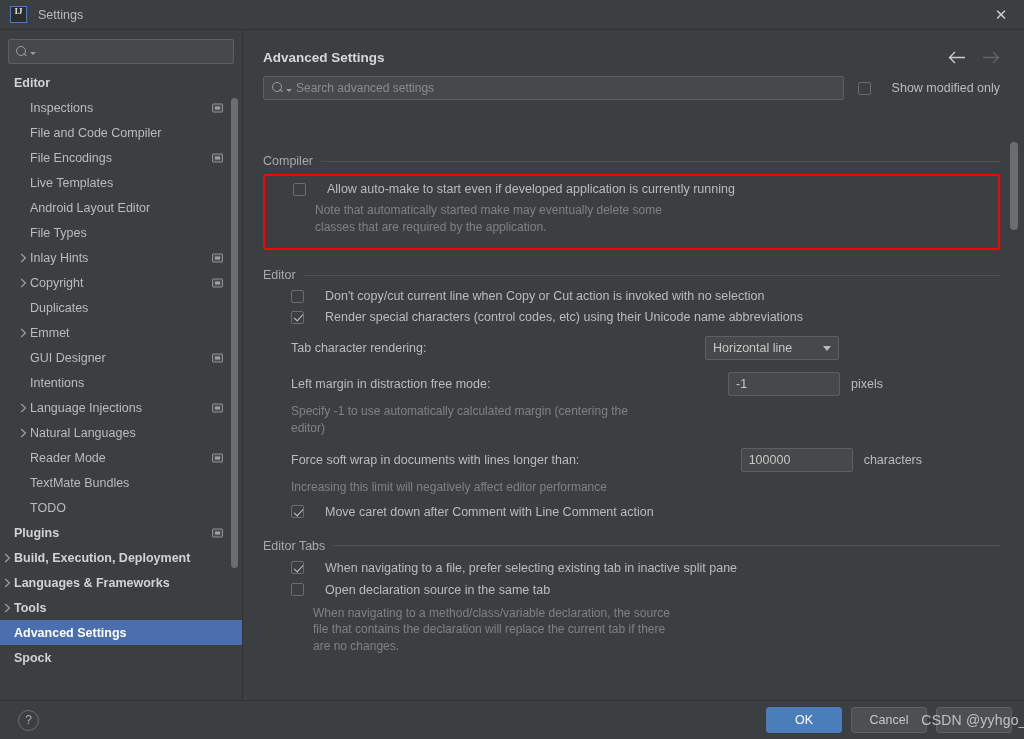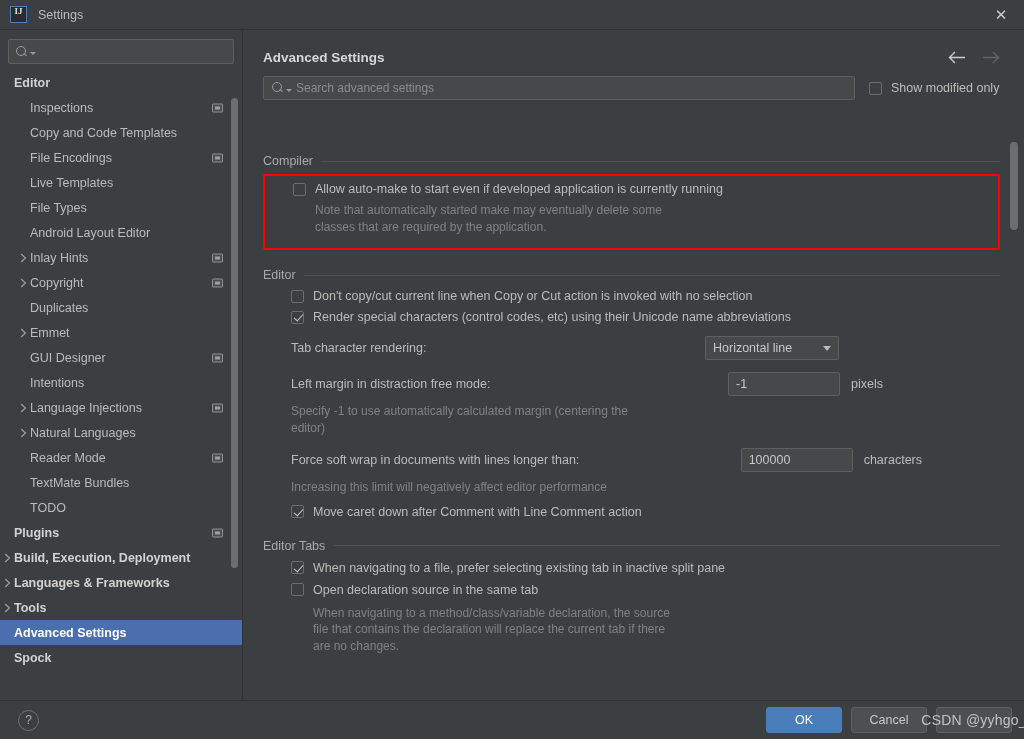--- a/index.html
+++ b/index.html
@@ -140,21 +140,21 @@
   .cb {
     width: 13px; height: 13px; flex: 0 0 13px;
     border: 1px solid #6b6e70; border-radius: 2px; background: #3c3f41;
     position: relative; cursor: pointer;
   }
   .cb.checked::after {
     content:""; position:absolute; left:3.5px; top:0.5px;
     width:4px; height:8px; border:solid #c8c8c8;
     border-width: 0 1.6px 1.6px 0; transform: rotate(42deg);
   }
-  .cbrow { display:flex; align-items:center; gap:9px; cursor:pointer; }
+  .cbrow { display:flex; align-items:center; gap:21px; cursor:pointer; }
   .cbrow .lbl { font-size: 12.5px; color: #bbbbbb; }
 
   
   .scroll-area {
     position: absolute; top: 110px; left: 0; right: 0; bottom: 0;
     padding: 0 24px 0 20px; overflow: hidden;
   }
   .sec-head {
     display:flex; align-items:center; gap:8px;
     font-size: 12.5px; color: #a7a9aa; margin-top: 14px; margin-bottom: 6px;
@@ -256,38 +256,38 @@
           <span class="tw-arrow" style="margin-left: 0px;"></span>
           <span class="tree-label">Editor</span>
         </div>
         <div class="tree-row">
           <span class="tw-arrow" style="margin-left: 16px;"></span>
           <span class="tree-label">Inspections</span>
           <span class="badge-icon"></span>
         </div>
         <div class="tree-row">
           <span class="tw-arrow" style="margin-left: 16px;"></span>
-          <span class="tree-label">Copy and Code Templates</span>
+          <span class="tree-label">File and Code Compiler</span>
         </div>
         <div class="tree-row">
           <span class="tw-arrow" style="margin-left: 16px;"></span>
           <span class="tree-label">File Encodings</span>
           <span class="badge-icon"></span>
         </div>
         <div class="tree-row">
           <span class="tw-arrow" style="margin-left: 16px;"></span>
           <span class="tree-label">Live Templates</span>
         </div>
         <div class="tree-row">
           <span class="tw-arrow" style="margin-left: 16px;"></span>
+          <span class="tree-label">Android Layout Editor</span>
+        </div>
+        <div class="tree-row">
+          <span class="tw-arrow" style="margin-left: 16px;"></span>
           <span class="tree-label">File Types</span>
-        </div>
-        <div class="tree-row">
-          <span class="tw-arrow" style="margin-left: 16px;"></span>
-          <span class="tree-label">Android Layout Editor</span>
         </div>
         <div class="tree-row">
           <span class="tw-arrow" style="margin-left: 16px;">
             <svg width="7" height="10" viewBox="0 0 7 10">
               <path d="M1.2 1 L5.4 5 L1.2 9" stroke="#9a9c9c" stroke-width="1.3" fill="none"></path>
             </svg>
           </span>
           <span class="tree-label">Inlay Hints</span>
           <span class="badge-icon"></span>
         </div>

